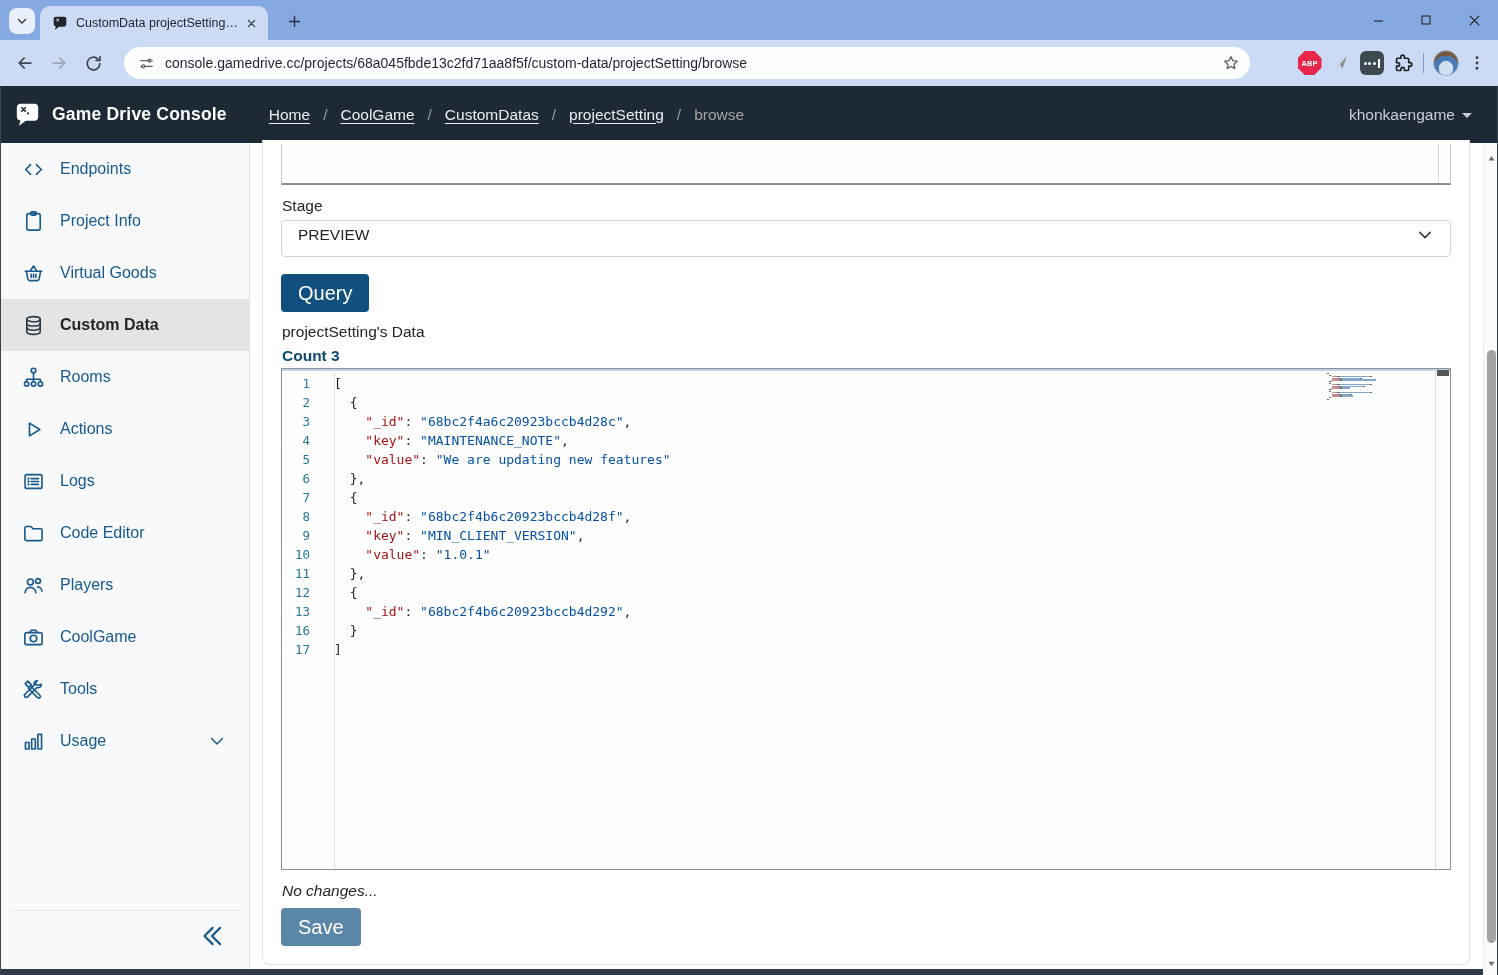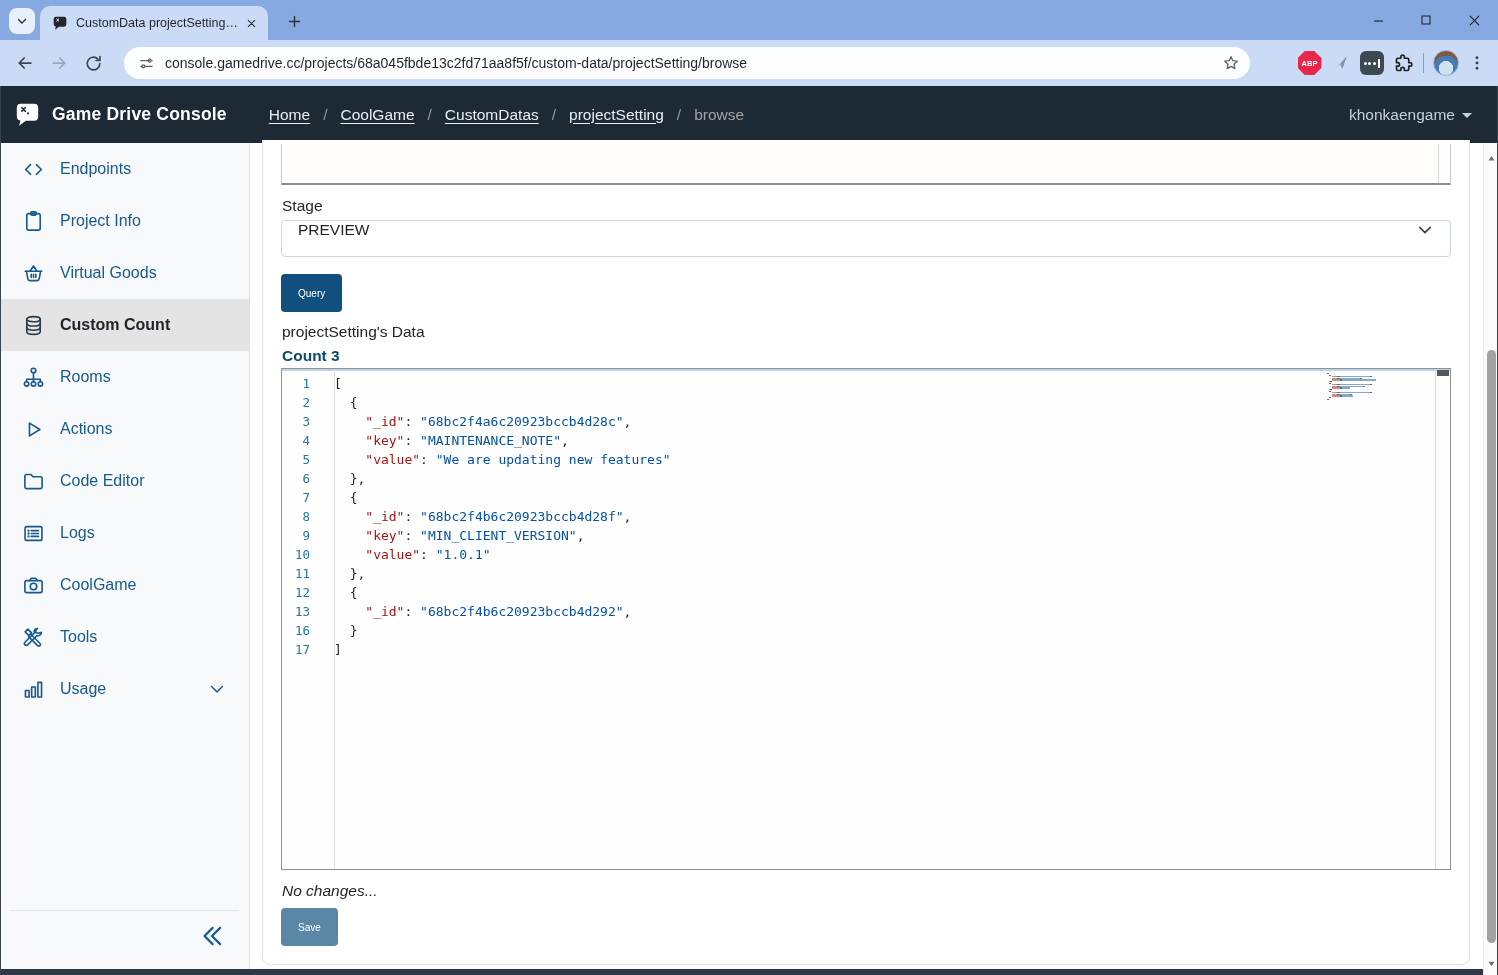--- a/index.html
+++ b/index.html
@@ -84,25 +84,25 @@
   
   .card { position:absolute; left:262px; top:140px; width:1208px; height:825px; background:#fff;
     border:1px solid #dee2e6; border-top:none; border-radius:0 0 8px 8px; }
   .query-editor-remnant { position:absolute; left:18px; right:18px; top:4px; height:41px;
     border-left:1px solid #c9c9c9; border-right:1px solid #c9c9c9; border-bottom:2px solid #8d8d8d;
     background:#fffefd; }
   .query-editor-remnant::after { content:""; position:absolute; right:11px; top:0; bottom:0;
     width:1px; background:#d8d8d8; }
   .field-label { position:absolute; left:19px; top:57px; font-size:15.5px; color:#212529; }
   .stage-select { position:absolute; left:18px; right:18px; top:80px; height:37px; background:#fff;
-    border:1px solid #ced4da; border-radius:4px; display:flex; align-items:flex-start;
-    padding:0 16px; font-size:15.5px; color:#212529; cursor:pointer; }
+    border:1px solid #ced4da; border-radius:4px; display:flex; align-items:flex-end;
+    padding:12px 16px; font-size:15.5px; color:#212529; cursor:pointer; }
   .stage-caret { margin-left:auto; width:18px; height:18px; color:#343a40; }
   .btn { display:inline-flex; align-items:center; justify-content:center; height:38px;
-    border:none; border-radius:4px; color:#fff; font-size:10px;
+    border:none; border-radius:4px; color:#fff; font-size:20px;
     font-family:"Liberation Sans",sans-serif; padding:0 17px; cursor:pointer; }
   .btn-query { position:absolute; left:18px; top:134px; background:#11507e; }
   .btn-save  { position:absolute; left:18px; top:768px; background:#5b87a6; }
   .data-title { position:absolute; left:19px; top:183px; font-size:15.5px; color:#212529; }
   .count-label { position:absolute; left:19px; top:207px; font-size:15.5px; font-weight:bold; color:#0c4a6e; }
   .status-text { position:absolute; left:19px; top:742px; font-size:15.5px; font-style:italic; color:#212529; }
 
   
   .editor { position:absolute; left:18px; right:18px; top:228px; height:502px;
     border:1px solid #919191; background:#fffefe; overflow:hidden; }
@@ -308,21 +308,21 @@
         <span class="side-label">Virtual Goods</span>
       </div>
       <div class="side-item selected">
         <span class="side-icon">
           <svg viewBox="0 0 24 24" fill="none" stroke="currentColor" stroke-width="1.7" stroke-linecap="round" stroke-linejoin="round">
             <ellipse cx="12" cy="5.4" rx="7" ry="2.7"></ellipse>
             <path d="M5 5.4v13.2c0 1.5 3.1 2.7 7 2.7s7-1.2 7-2.7V5.4"></path>
             <path d="M5 9.8c0 1.5 3.1 2.7 7 2.7s7-1.2 7-2.7M5 14.2c0 1.5 3.1 2.7 7 2.7s7-1.2 7-2.7"></path>
           </svg>
         </span>
-        <span class="side-label">Custom Count</span>
+        <span class="side-label">Custom Data</span>
       </div>
       <div class="side-item">
         <span class="side-icon">
           <svg viewBox="0 0 24 24" fill="none" stroke="currentColor" stroke-width="1.7" stroke-linecap="round" stroke-linejoin="round">
             <circle cx="12" cy="4.7" r="2.4"></circle>
             <circle cx="4.8" cy="18.7" r="2.3"></circle>
             <circle cx="12" cy="18.7" r="2.3"></circle>
             <circle cx="19.2" cy="18.7" r="2.3"></circle>
             <path d="M12 7.1v4.3M4.8 16.4v-2.6h14.4v2.6M12 11.4v5"></path>
           </svg>
@@ -333,34 +333,45 @@
         <span class="side-icon">
           <svg viewBox="0 0 24 24" fill="none" stroke="currentColor" stroke-width="1.7" stroke-linecap="round" stroke-linejoin="round">
             <path d="M7.8 5.4l10.8 6.6-10.8 6.6z"></path>
           </svg>
         </span>
         <span class="side-label">Actions</span>
       </div>
       <div class="side-item">
         <span class="side-icon">
           <svg viewBox="0 0 24 24" fill="none" stroke="currentColor" stroke-width="1.7" stroke-linecap="round" stroke-linejoin="round">
-            <path d="M3 8.3V6.4a1.7 1.7 0 0 1 1.7-1.7h4.7l2 2.3h7.9A1.7 1.7 0 0 1 21 8.7v9.1a1.7 1.7 0 0 1-1.7 1.7H4.7A1.7 1.7 0 0 1 3 17.8z"></path>
-          </svg>
-        </span>
-        <span class="side-label">Code Editor</span>
-      </div>
-      <div class="side-item">
-        <span class="side-icon">
-          <svg viewBox="0 0 24 24" fill="none" stroke="currentColor" stroke-width="1.7" stroke-linecap="round" stroke-linejoin="round">
             <rect x="3.2" y="4.8" width="17.6" height="14.4" rx="1.8"></rect>
             <path d="M6.8 9h.02M6.8 12h.02M6.8 15h.02" stroke-width="2.4"></path>
             <path d="M9.6 9h7.6M9.6 12h7.6M9.6 15h7.6"></path>
           </svg>
         </span>
         <span class="side-label">Logs</span>
+      </div>
+      <div class="side-item">
+        <span class="side-icon">
+          <svg viewBox="0 0 24 24" fill="none" stroke="currentColor" stroke-width="1.7" stroke-linecap="round" stroke-linejoin="round">
+            <path d="M3 8.3V6.4a1.7 1.7 0 0 1 1.7-1.7h4.7l2 2.3h7.9A1.7 1.7 0 0 1 21 8.7v9.1a1.7 1.7 0 0 1-1.7 1.7H4.7A1.7 1.7 0 0 1 3 17.8z"></path>
+          </svg>
+        </span>
+        <span class="side-label">Code Editor</span>
+      </div>
+      <div class="side-item">
+        <span class="side-icon">
+          <svg viewBox="0 0 24 24" fill="none" stroke="currentColor" stroke-width="1.7" stroke-linecap="round" stroke-linejoin="round">
+            <circle cx="8.8" cy="8.3" r="3.1"></circle>
+            <path d="M3.2 19.6a5.6 5.6 0 0 1 11.2 0"></path>
+            <circle cx="16.7" cy="7.3" r="2.5"></circle>
+            <path d="M16.3 13.4a4.8 4.8 0 0 1 4.5 4.7"></path>
+          </svg>
+        </span>
+        <span class="side-label">Players</span>
       </div>
       <div class="side-item">
         <span class="side-icon">
           <svg viewBox="0 0 24 24" fill="none" stroke="currentColor" stroke-width="1.7" stroke-linecap="round" stroke-linejoin="round">
             <rect x="3" y="6.9" width="18" height="12.6" rx="2"></rect>
             <path d="M8 6.9l1.6-2.5h4.8L16 6.9"></path>
             <circle cx="12" cy="13" r="3.4"></circle>
           </svg>
         </span>
         <span class="side-label">CoolGame</span>

